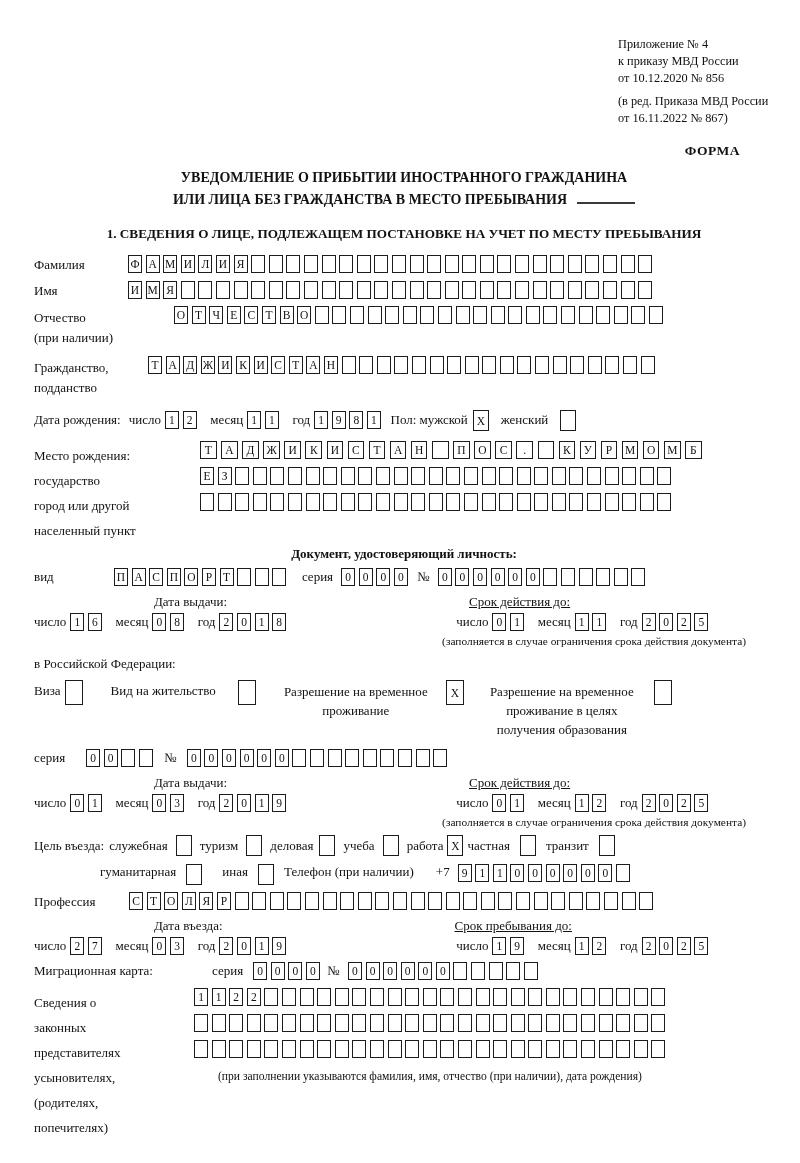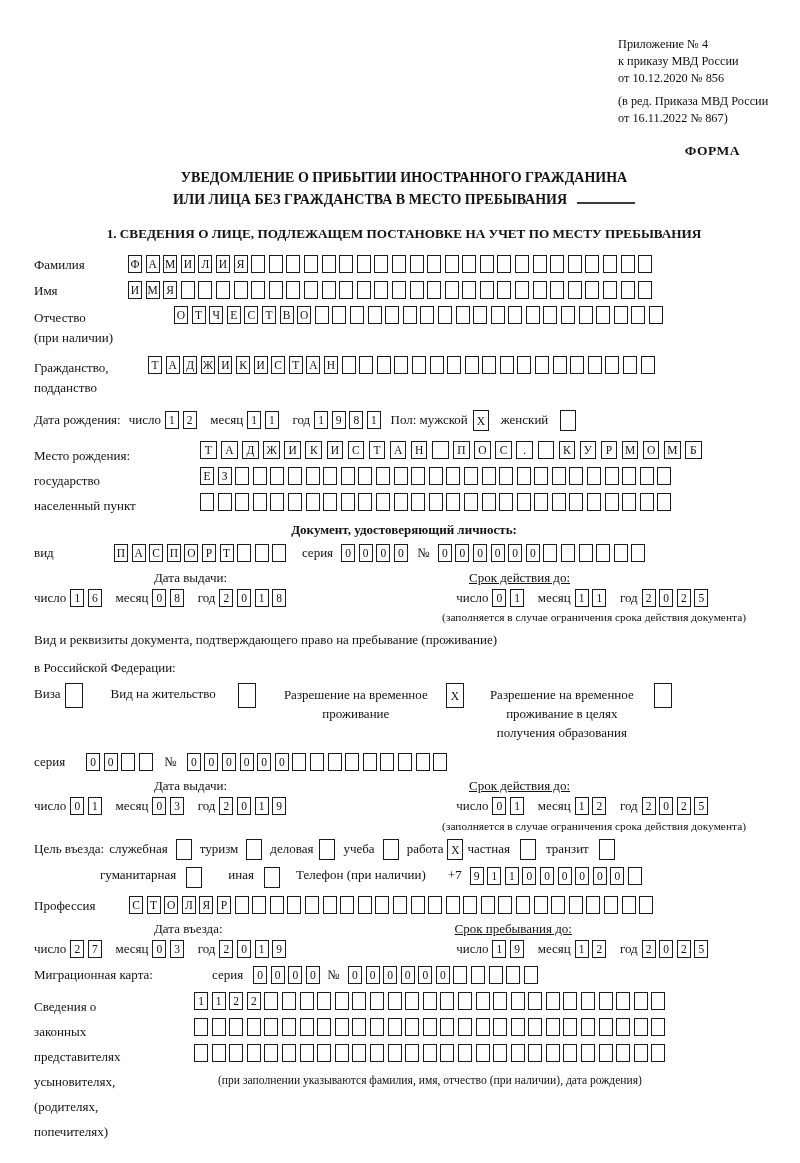--- a/index.html
+++ b/index.html
@@ -258,20 +258,21 @@
     <span style="margin-left:12px">женский</span>
     <span class="boxes cb" style="margin-left:12px">
         <span class="box"></span>
       </span>
   </div>
 
   <div class="row" style="margin-top:10px">
     <span class="lbl ml-lbl" style="width:166px">
       <div>Место рождения:</div>
       <div>государство</div>
+      <div>город или другой</div>
       <div>населенный пункт</div>
     </span>
     <span class="stack">
       <span class="boxes wide">
           <span class="box">Т</span>
           <span class="box">А</span>
           <span class="box">Д</span>
           <span class="box">Ж</span>
           <span class="box">И</span>
           <span class="box">К</span>
@@ -434,21 +435,20 @@
       <span class="boxes">
           <span class="box">2</span>
           <span class="box">0</span>
           <span class="box">2</span>
           <span class="box">5</span>
         </span>
     </span>
   </div>
   <div class="note">(заполняется в случае ограничения срока действия документа)</div>
 
-  <div class="intro">Вид и реквизиты документа, подтверждающего право на пребывание (проживание)</div>
   <div class="intro" style="margin-bottom:6px">в Российской Федерации:</div>
 
   <div class="opts">
     <span class="opt">
       <span class="opt-lbl">Виза</span>
       <span class="boxes cb-lg" style="margin-left:4px">
           <span class="box"></span>
         </span>
     </span>
     <span class="opt" style="margin-left:28px">
@@ -575,25 +575,25 @@
     <span class="boxes cb" style="margin-left:10px">
         <span class="box"></span>
       </span>
   </div>
 
   <div class="row" style="align-items:flex-start">
     <span style="margin-left:66px">гуманитарная</span>
     <span class="boxes cb" style="margin-left:10px">
         <span class="box"></span>
       </span>
-    <span style="margin-left:26px">иная</span>
+    <span style="margin-left:20px">иная</span>
     <span class="boxes cb" style="margin-left:10px">
         <span class="box"></span>
       </span>
-    <span style="margin-left:16px">Телефон (при наличии)</span>
+    <span style="margin-left:10px">Телефон (при наличии)</span>
     <span style="margin-left:22px">+7</span>
     <span class="boxes" style="margin-left:8px">
         <span class="box">9</span>
         <span class="box">1</span>
         <span class="box">1</span>
         <span class="box">0</span>
         <span class="box">0</span>
         <span class="box">0</span>
         <span class="box">0</span>
         <span class="box">0</span>

